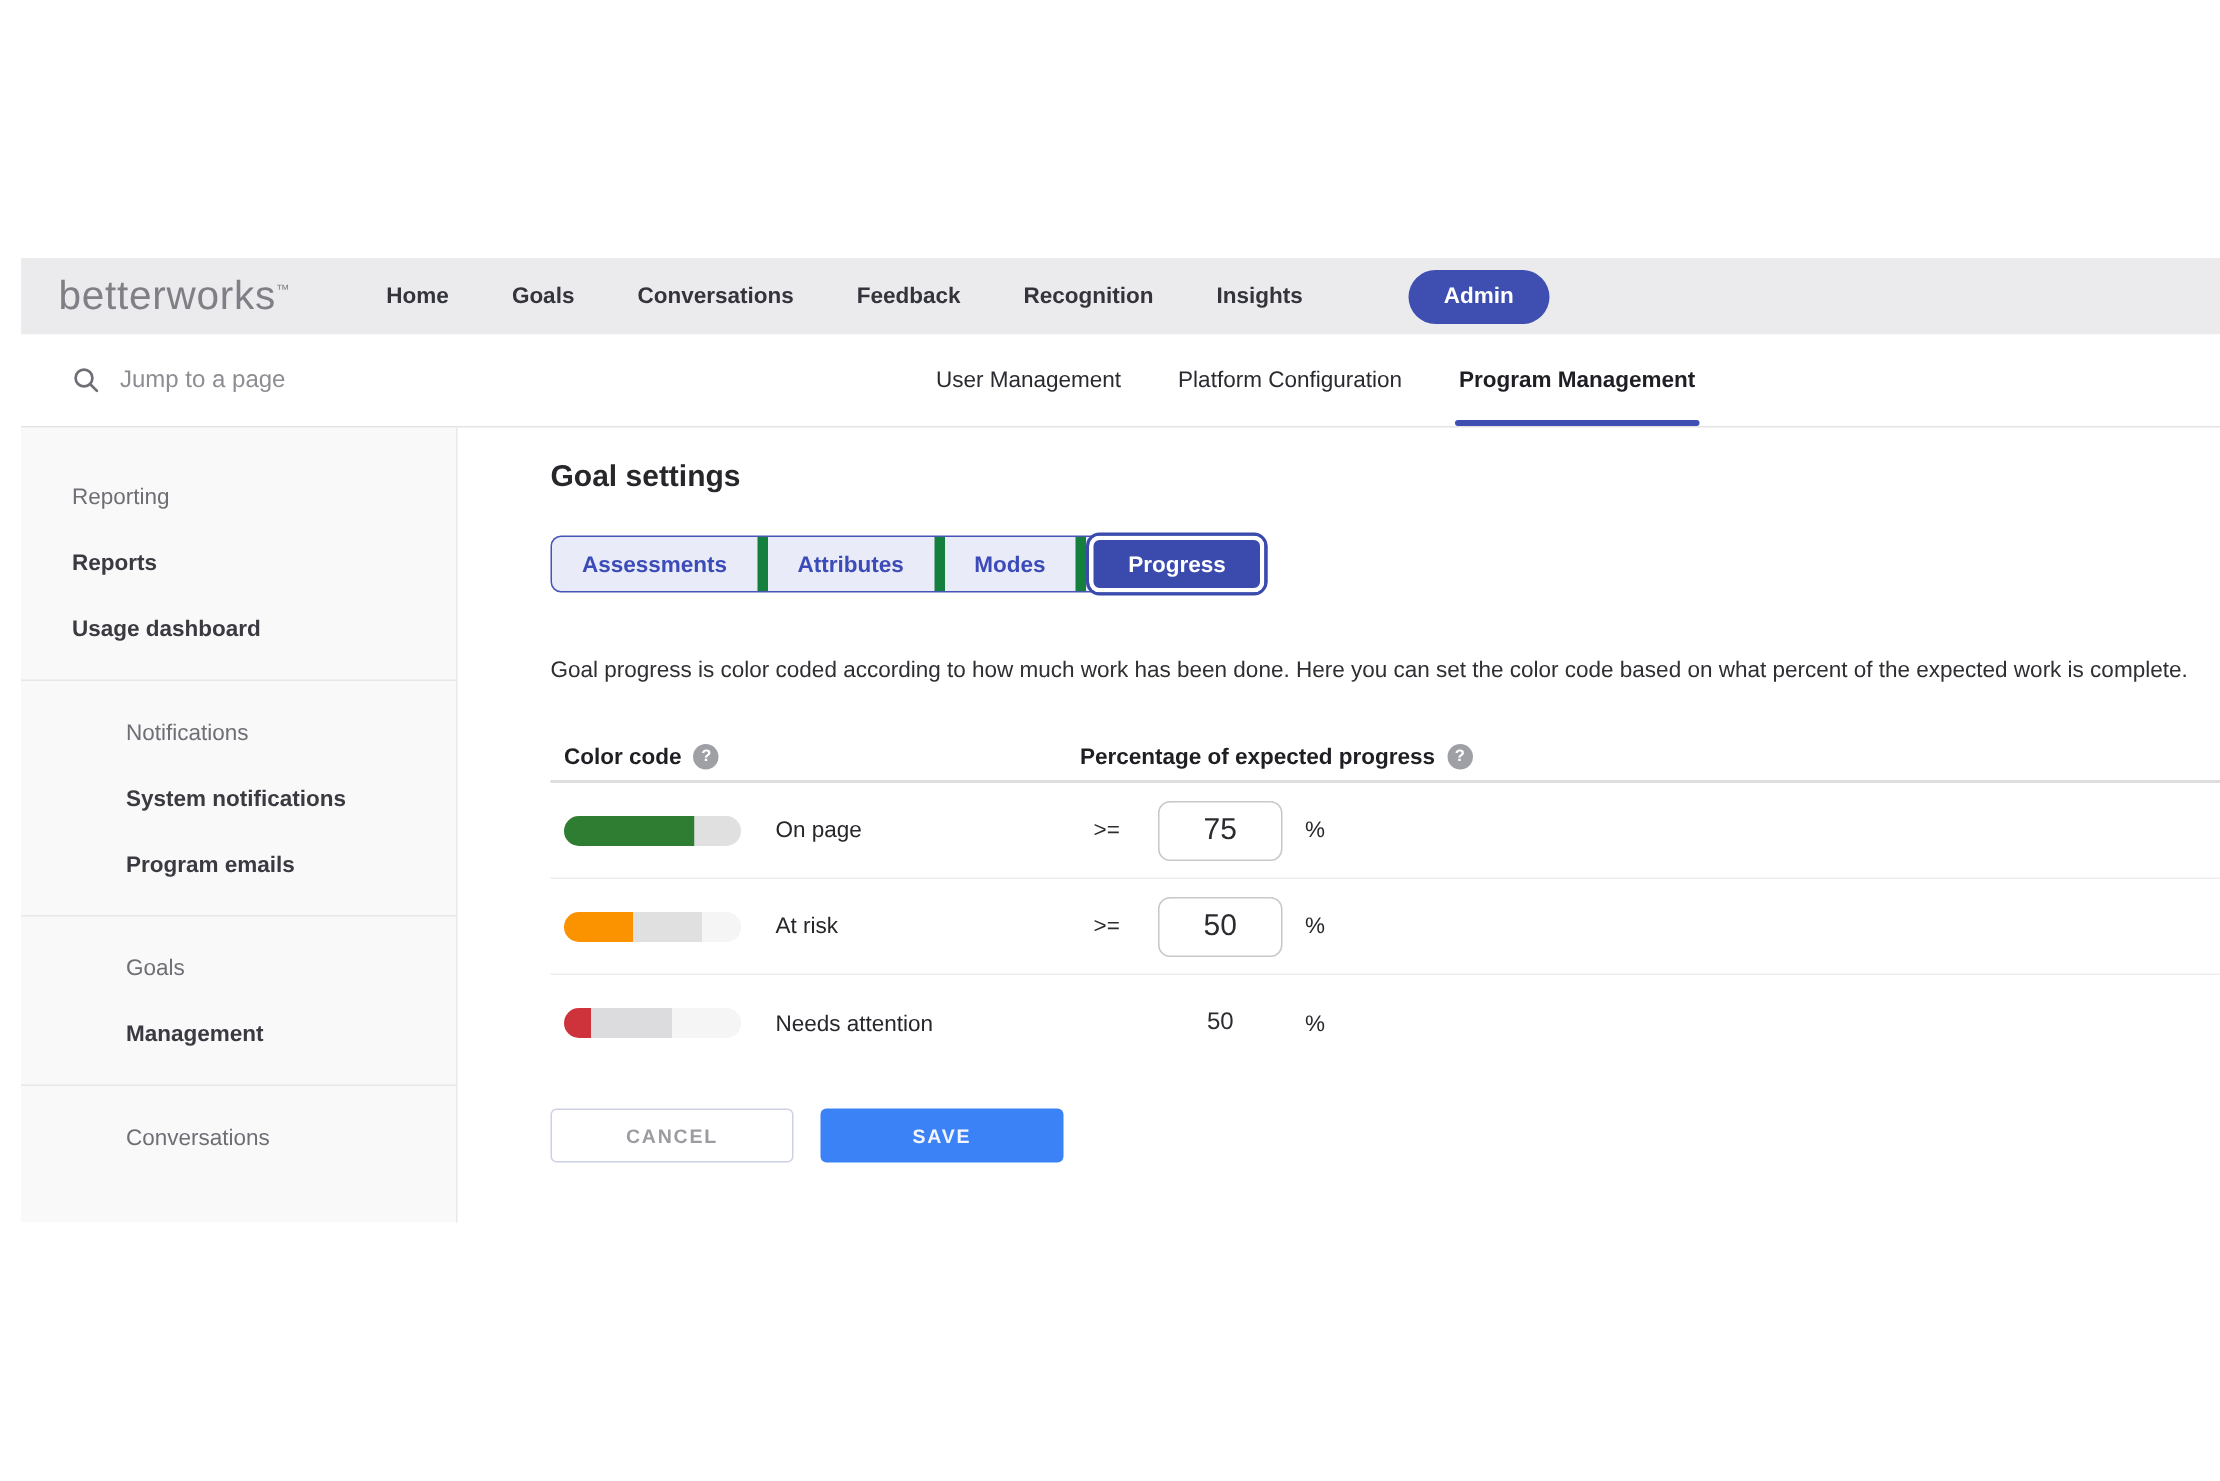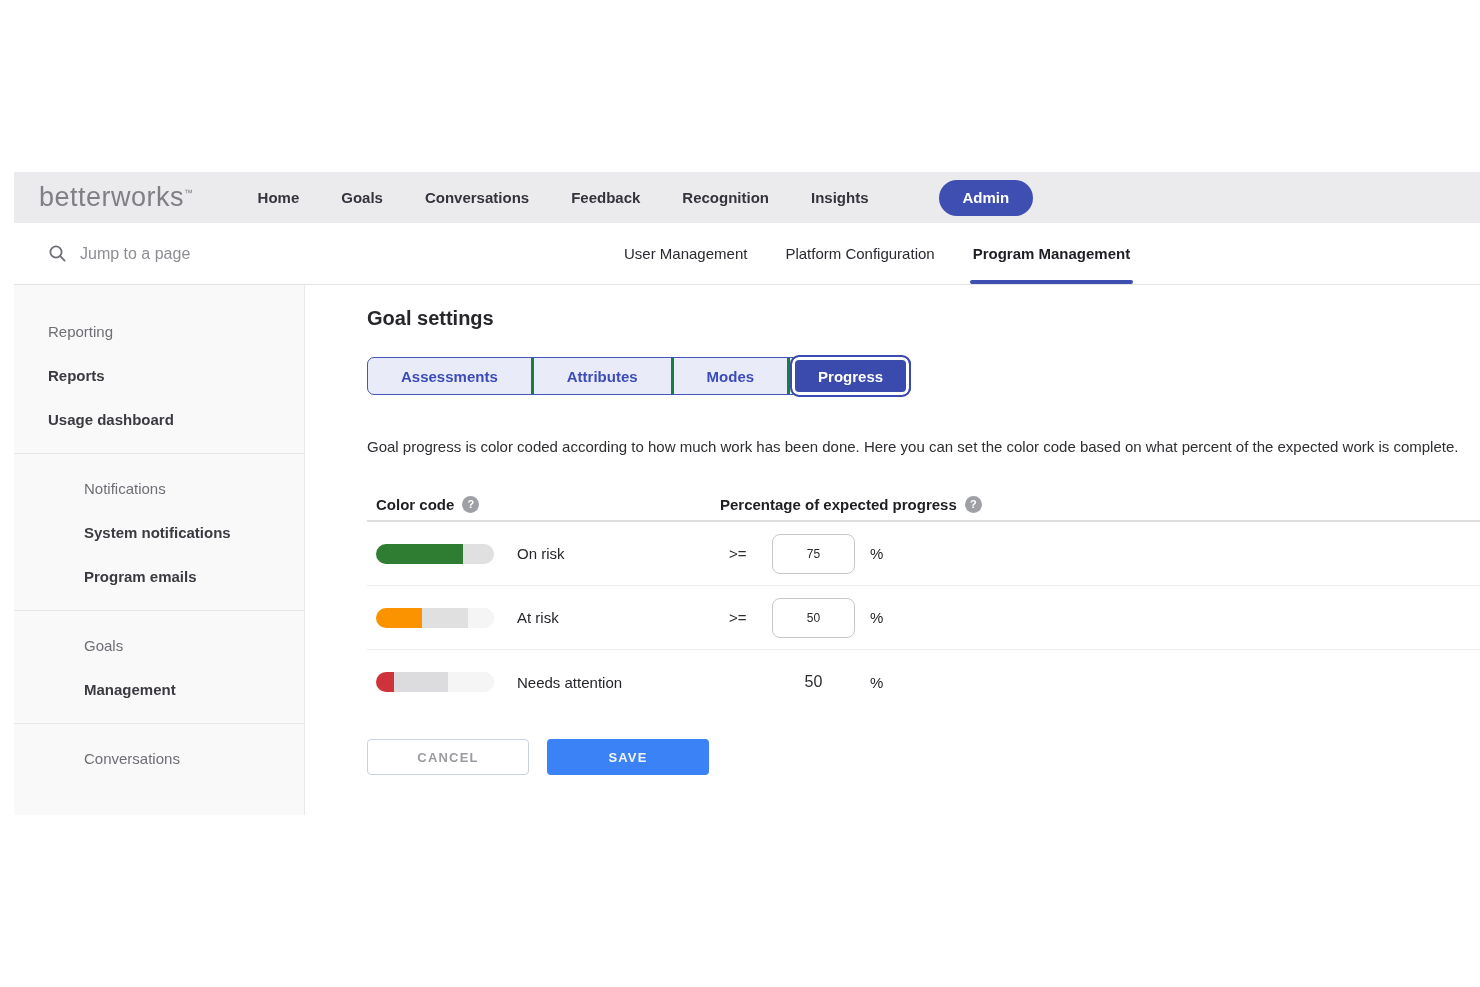--- a/index.html
+++ b/index.html
@@ -41,41 +41,41 @@
   .sitem.active { background:#e3e5f4; }
   .sitem .dot { position:absolute; left:14px; width:12px; height:12px; border-radius:50%; background:var(--accent); }
 
   
   .main { flex:1; padding:22px 0 0 24px; }
   .page-title { font-size:20px; font-weight:600; color:#26262b; }
 
   .segtabs { display:flex; margin-top:27px; border:1px solid #4455b5; border-radius:7px; width:max-content;
              background:#e9ebf8; align-items:center; }
   .segtab { height:36px; display:flex; align-items:center; justify-content:center; font-size:15px; font-weight:700;
-            color:#3b4cb8; cursor:pointer; border-right:3px solid #15803d; padding:0 33px; }
+            color:#3b4cb8; cursor:pointer; border-right:7px solid #15803d; padding:0 20px; }
   .segtab:last-child { border-right:none; }
   .segtab.active { background:#3b4aad; color:#fff; border:2px solid #3b4aad; box-shadow:inset 0 0 0 3px #fff;
                    border-radius:9px; height:42px; margin:-3px -1px -3px 0; padding:0 26px; }
 
   .desc { margin-top:40px; width:1140px; font-size:15px; line-height:23px; color:#2e2e33; }
 
   .table { margin-top:30px; width:1150px; }
   .thead { display:flex; align-items:center; height:34px; padding-left:9px; border-bottom:2px solid #dedee0; }
   .th { font-size:15px; font-weight:700; color:#1e1e23; display:flex; align-items:center; }
   .th1 { width:344px; }
   .help { width:17px; height:17px; border-radius:50%; background:#9fa0a6; color:#fff; font-size:11px; font-weight:700;
           display:inline-flex; align-items:center; justify-content:center; margin-left:8px; cursor:pointer; flex:none; }
   .trow { display:flex; align-items:center; height:64px; padding-left:9px; }
   .trow.bordered { border-bottom:1px solid #ededef; }
   .bar { display:flex; width:118px; height:20px; border-radius:10px; overflow:hidden; background:#f5f5f6; flex:none; }
   .bar div { height:100%; flex:none; }
   .rlabel { margin-left:23px; width:212px; font-size:15px; color:#26262b; }
   .op { width:43px; font-size:15px; color:#2c2c31; }
   .pct-input { width:83px; height:40px; border:1px solid #c8c8cc; border-radius:8px; text-align:center;
-               font-size:12px; color:#2b2b30; font-family:inherit; outline:none; background:#fff; }
+               font-size:20px; color:#2b2b30; font-family:inherit; outline:none; background:#fff; }
   .pct-static { width:83px; text-align:center; font-size:16px; color:#2b2b30; }
   .unit { margin-left:15px; font-size:15px; color:#26262b; }
 
   .actions { display:flex; margin-top:25px; gap:18px; }
   .btn { width:162px; height:36px; border-radius:4px; font-size:13px; font-weight:700; letter-spacing:1.2px;
          display:flex; align-items:center; justify-content:center; cursor:pointer; font-family:inherit; }
   .btn-cancel { background:#fff; border:1px solid #ccd1e8; color:#9b9ba1; }
   .btn-save { background:#3b82f6; border:none; color:#f4f5fb; }
 
   :root { --accent:#3E4EB1; }
@@ -160,21 +160,21 @@
               <span>Percentage of expected progress</span>
               <span class="help">?</span>
             </div>
           </div>
 
           <div class="trow bordered">
             <div class="bar">
                 <div style="width: 74%; background: rgb(46, 125, 50);"></div>
                 <div style="width: 26%; background: rgb(224, 224, 224);"></div>
               </div>
-            <div class="rlabel">On risk</div>
+            <div class="rlabel">On page</div>
             <div class="op">&gt;=</div>
             <input class="pct-input" type="text" value="75" style="">
             <div class="unit">%</div>
           </div>
 
           <div class="trow bordered">
             <div class="bar">
                 <div style="width: 39%; background: rgb(251, 147, 0);"></div>
                 <div style="width: 39%; background: rgb(224, 224, 224);"></div>
                 <div style="width: 22%; background: rgb(245, 245, 246);"></div>

